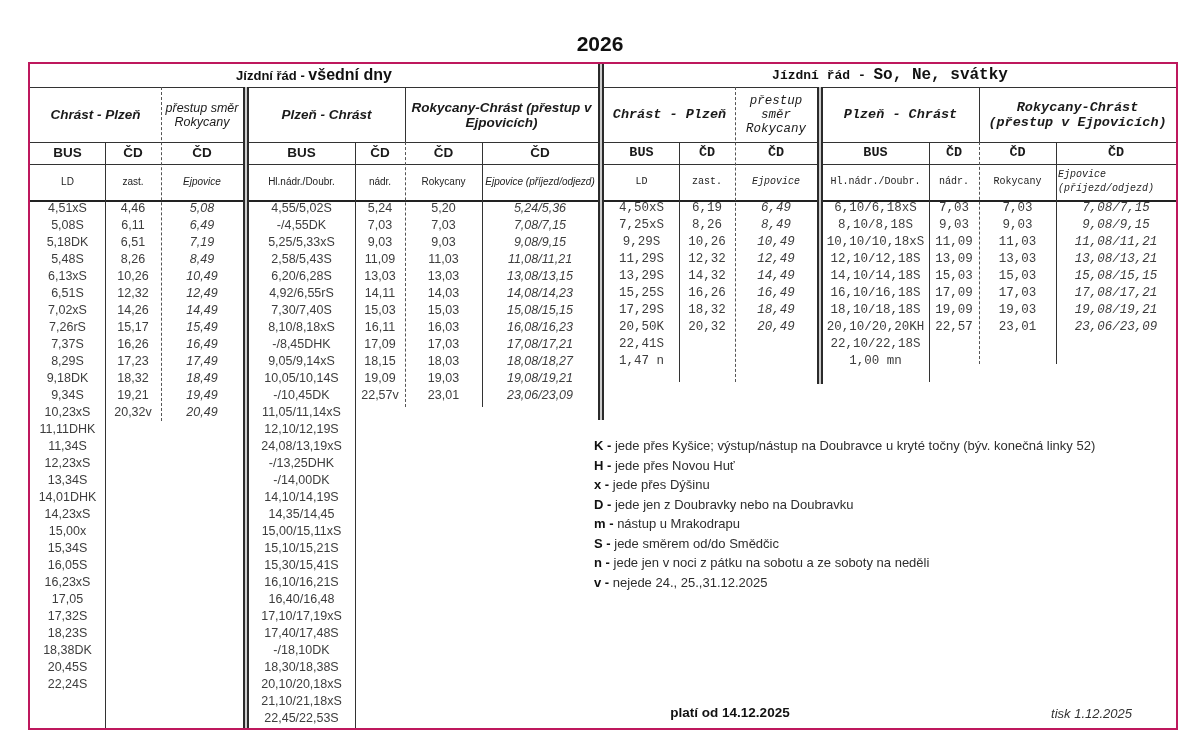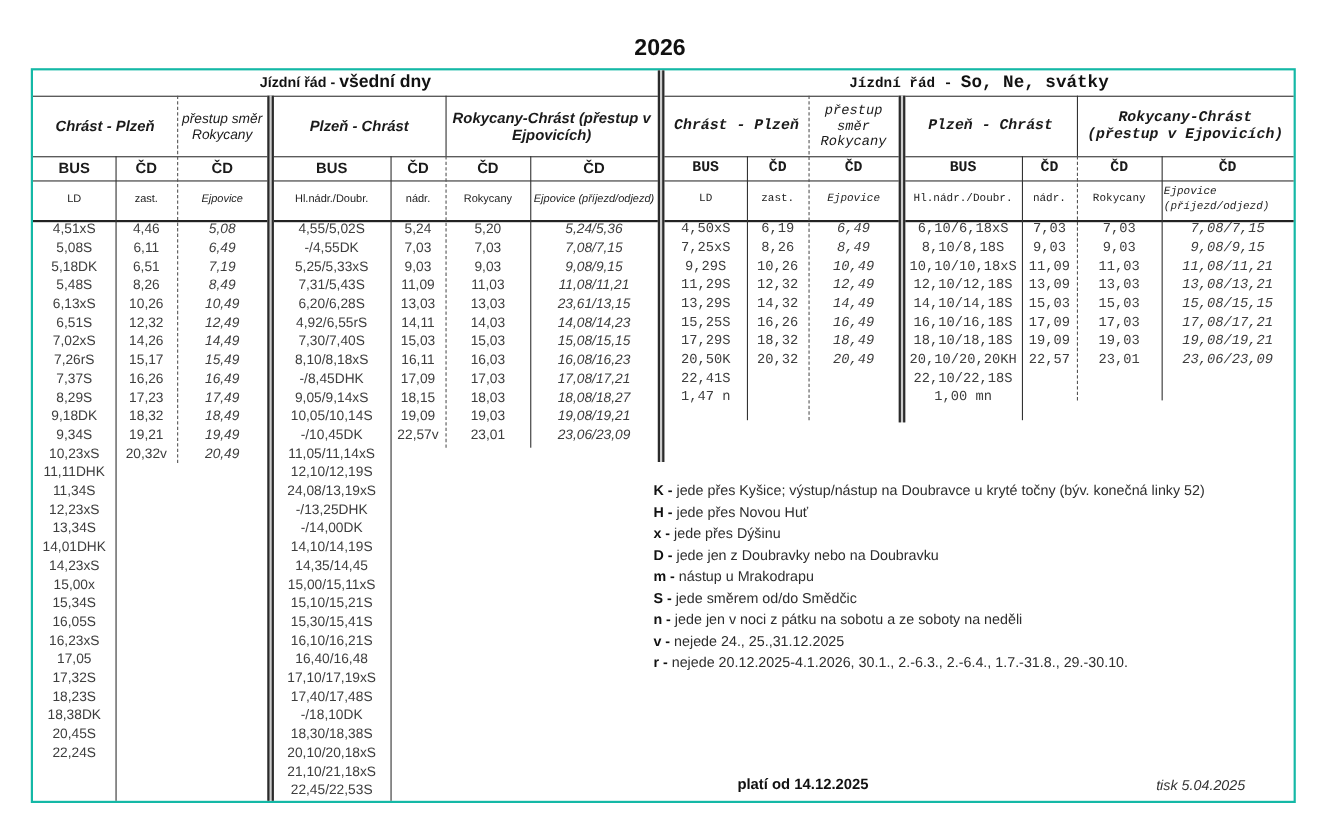--- a/index.html
+++ b/index.html
@@ -1,20 +1,20 @@
 <!DOCTYPE html>
 <html><head>
 <meta charset="utf-8">
 <style>
   html,body{margin:0;padding:0;background:#fff;}
   .page{position:relative;width:1200px;height:746px;background:#fff;overflow:hidden;
         font-family:"Liberation Sans","DejaVu Sans",sans-serif;color:#3d3d3d;}
   .year{position:absolute;top:32px;left:0;width:100%;text-align:center;
         font-size:21px;font-weight:bold;color:#111;}
-  .tbl{position:absolute;left:28px;top:62px;width:1146px;height:664px;border:2px solid #14b8a6;}
+  .tbl{position:absolute;left:28px;top:62px;width:1146px;height:664px;border:2px solid #be185d;}
   
   .hl{position:absolute;left:0;right:0;height:0;border-top:1px solid #333;}
   .hl2{border-top-width:2px;border-top-color:#222;}
   .vl{position:absolute;width:0;border-left:1px solid #333;}
   .vd{position:absolute;width:0;border-left:1px dashed #555;}
   .dbl{position:absolute;width:2px;border-left:2px solid #2b2b2b;border-right:2px solid #2b2b2b;background:#ccc;}
   
   .half{position:absolute;top:0;height:100%;}
   #half-wd{left:0;width:568px;}
   #half-we{left:574px;width:572px;font-family:Liberation Mono, monospace;}
@@ -155,21 +155,21 @@
           <div class="tr-entry">16,49</div>
           <div class="tr-entry">17,49</div>
           <div class="tr-entry">18,49</div>
           <div class="tr-entry">19,49</div>
           <div class="tr-entry">20,49</div>
         </div>
       <div class="dcol x4">
           <div class="tr-entry">4,55/5,02S</div>
           <div class="tr-entry">-/4,55DK</div>
           <div class="tr-entry">5,25/5,33xS</div>
-          <div class="tr-entry">7,31/5,43S</div>
+          <div class="tr-entry">2,58/5,43S</div>
           <div class="tr-entry">6,20/6,28S</div>
           <div class="tr-entry">4,92/6,55rS</div>
           <div class="tr-entry">7,30/7,40S</div>
           <div class="tr-entry">8,10/8,18xS</div>
           <div class="tr-entry">-/8,45DHK</div>
           <div class="tr-entry">9,05/9,14xS</div>
           <div class="tr-entry">10,05/10,14S</div>
           <div class="tr-entry">-/10,45DK</div>
           <div class="tr-entry">11,05/11,14xS</div>
           <div class="tr-entry">12,10/12,19S</div>
@@ -217,21 +217,21 @@
           <div class="tr-entry">17,03</div>
           <div class="tr-entry">18,03</div>
           <div class="tr-entry">19,03</div>
           <div class="tr-entry">23,01</div>
         </div>
       <div class="dcol it x7">
           <div class="tr-entry">5,24/5,36</div>
           <div class="tr-entry">7,08/7,15</div>
           <div class="tr-entry">9,08/9,15</div>
           <div class="tr-entry">11,08/11,21</div>
-          <div class="tr-entry">23,61/13,15</div>
+          <div class="tr-entry">13,08/13,15</div>
           <div class="tr-entry">14,08/14,23</div>
           <div class="tr-entry">15,08/15,15</div>
           <div class="tr-entry">16,08/16,23</div>
           <div class="tr-entry">17,08/17,21</div>
           <div class="tr-entry">18,08/18,27</div>
           <div class="tr-entry">19,08/19,21</div>
           <div class="tr-entry">23,06/23,09</div>
         </div>
     </div>
 
@@ -347,19 +347,18 @@
 
     <div class="legend">
       <div class="lg-row"><span class="lk">K -</span> <span>jede přes Kyšice; výstup/nástup na Doubravce u kryté točny (býv. konečná linky 52)</span></div>
       <div class="lg-row"><span class="lk">H -</span> <span>jede přes Novou Huť</span></div>
       <div class="lg-row"><span class="lk">x -</span> <span>jede přes Dýšinu</span></div>
       <div class="lg-row"><span class="lk">D -</span> <span>jede jen z Doubravky nebo na Doubravku</span></div>
       <div class="lg-row"><span class="lk">m -</span> <span>nástup u Mrakodrapu</span></div>
       <div class="lg-row"><span class="lk">S -</span> <span>jede směrem od/do Smědčic</span></div>
       <div class="lg-row"><span class="lk">n -</span> <span>jede jen v noci z pátku na sobotu a ze soboty na neděli</span></div>
       <div class="lg-row"><span class="lk">v -</span> <span>nejede 24., 25.,31.12.2025</span></div>
-      <div class="lg-row"><span class="lk">r -</span> <span>nejede 20.12.2025-4.1.2026, 30.1., 2.-6.3., 2.-6.4., 1.7.-31.8., 29.-30.10.</span></div>
     </div>
 
     <div class="valid">platí od 14.12.2025</div>
-    <div class="print">tisk 5.04.2025</div>
+    <div class="print">tisk 1.12.2025</div>
   </div>
 </div>
 
 </body></html>

